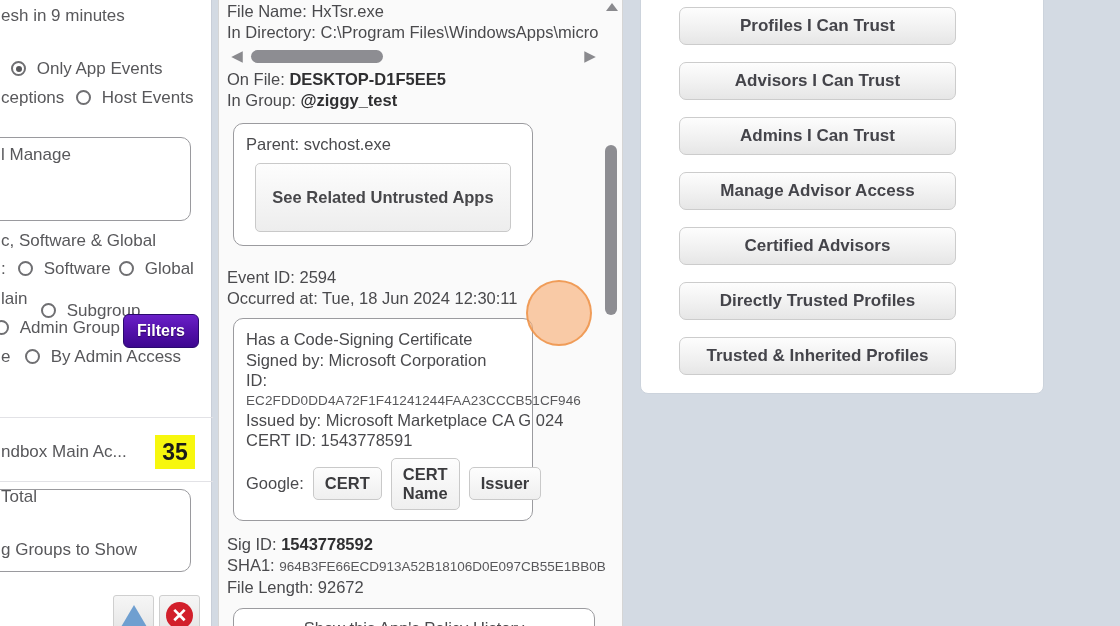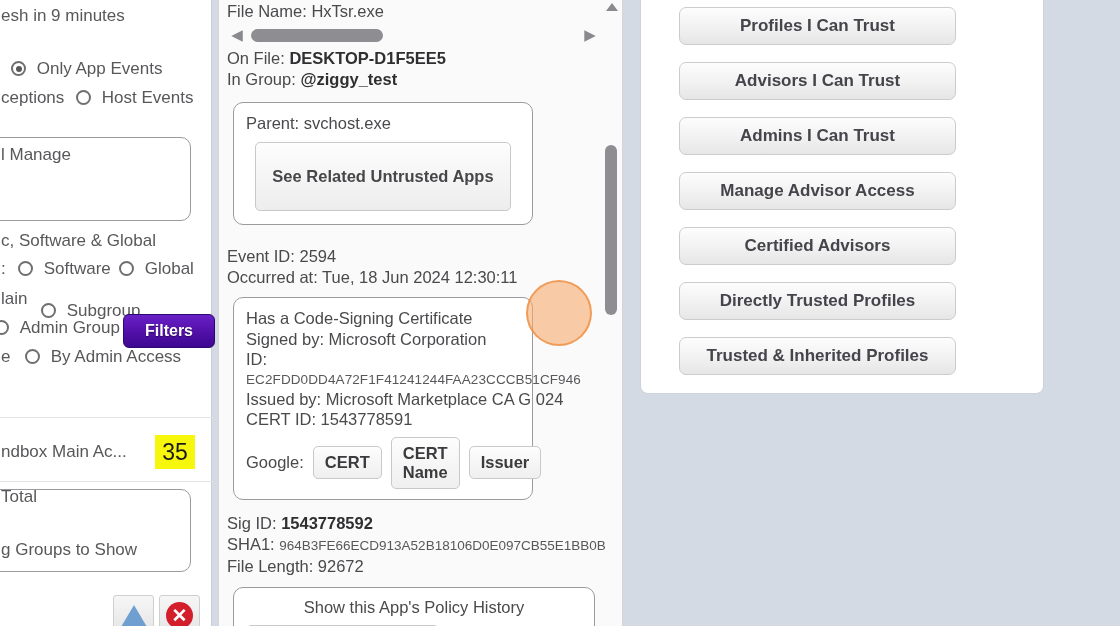--- a/index.html
+++ b/index.html
@@ -50,21 +50,21 @@
   .lp-group-box {
     position: absolute;
     border: 1px solid #9a9a9e;
     border-radius: 10px;
     background: #fff;
   }
 
   .filters-btn {
     position: absolute;
     left: 242px; top: 373px;
-    width: 92px; height: 34px;
+    width: 76px; height: 34px;
     border-radius: 6px;
     border: 1px solid #2a0a6e;
     background: linear-gradient(180deg, #6a20c8 0%, #5512ad 45%, #3d0790 100%);
     color: #ffffff;
     font-size: 16px; font-weight: bold;
     display: flex; align-items: center; justify-content: center;
     text-shadow: 0 1px 1px rgba(0,0,0,.45);
     cursor: pointer;
   }
 
@@ -72,21 +72,21 @@
     position: absolute; left: 0; width: 332px; height: 1px;
     background: #e2e2e6;
   }
 
   .badge-35 {
     position: absolute;
     left: 274px; top: 494px;
     min-width: 40px; height: 30px;
     background: #f7f70e;
     color: #1a1a1a;
-    font-size: 23px; font-weight: normal;
+    font-size: 23px; font-weight: bold;
     display: flex; align-items: center; justify-content: center;
     padding: 17px 6px;
   }
 
   .lp-sq-btn {
     position: absolute;
     width: 41px; height: 41px;
     background: linear-gradient(180deg,#f6f6f6 0%, #e4e4e4 100%);
     border: 1px solid #cfcfcf;
     border-radius: 3px;
@@ -314,20 +314,24 @@
   </div>
 
   <div class="center-panel">
     <div class="cp-scrollarea">
 
       <div class="cp-line">
         <span class="lbl">File Name:</span>
         <span>HxTsr.exe</span>
       </div>
 
+      <div class="cp-line">
+        <span class="lbl">In Directory:</span>
+        <span>C:\Program Files\WindowsApps\micro</span>
+      </div>
 
       <div class="hscroll">
         <div class="hs-arrow">◀</div>
         <div class="hs-track">
           <div class="hs-thumb"></div>
         </div>
         <div class="hs-arrow">▶</div>
       </div>
 
       <div class="cp-line">

